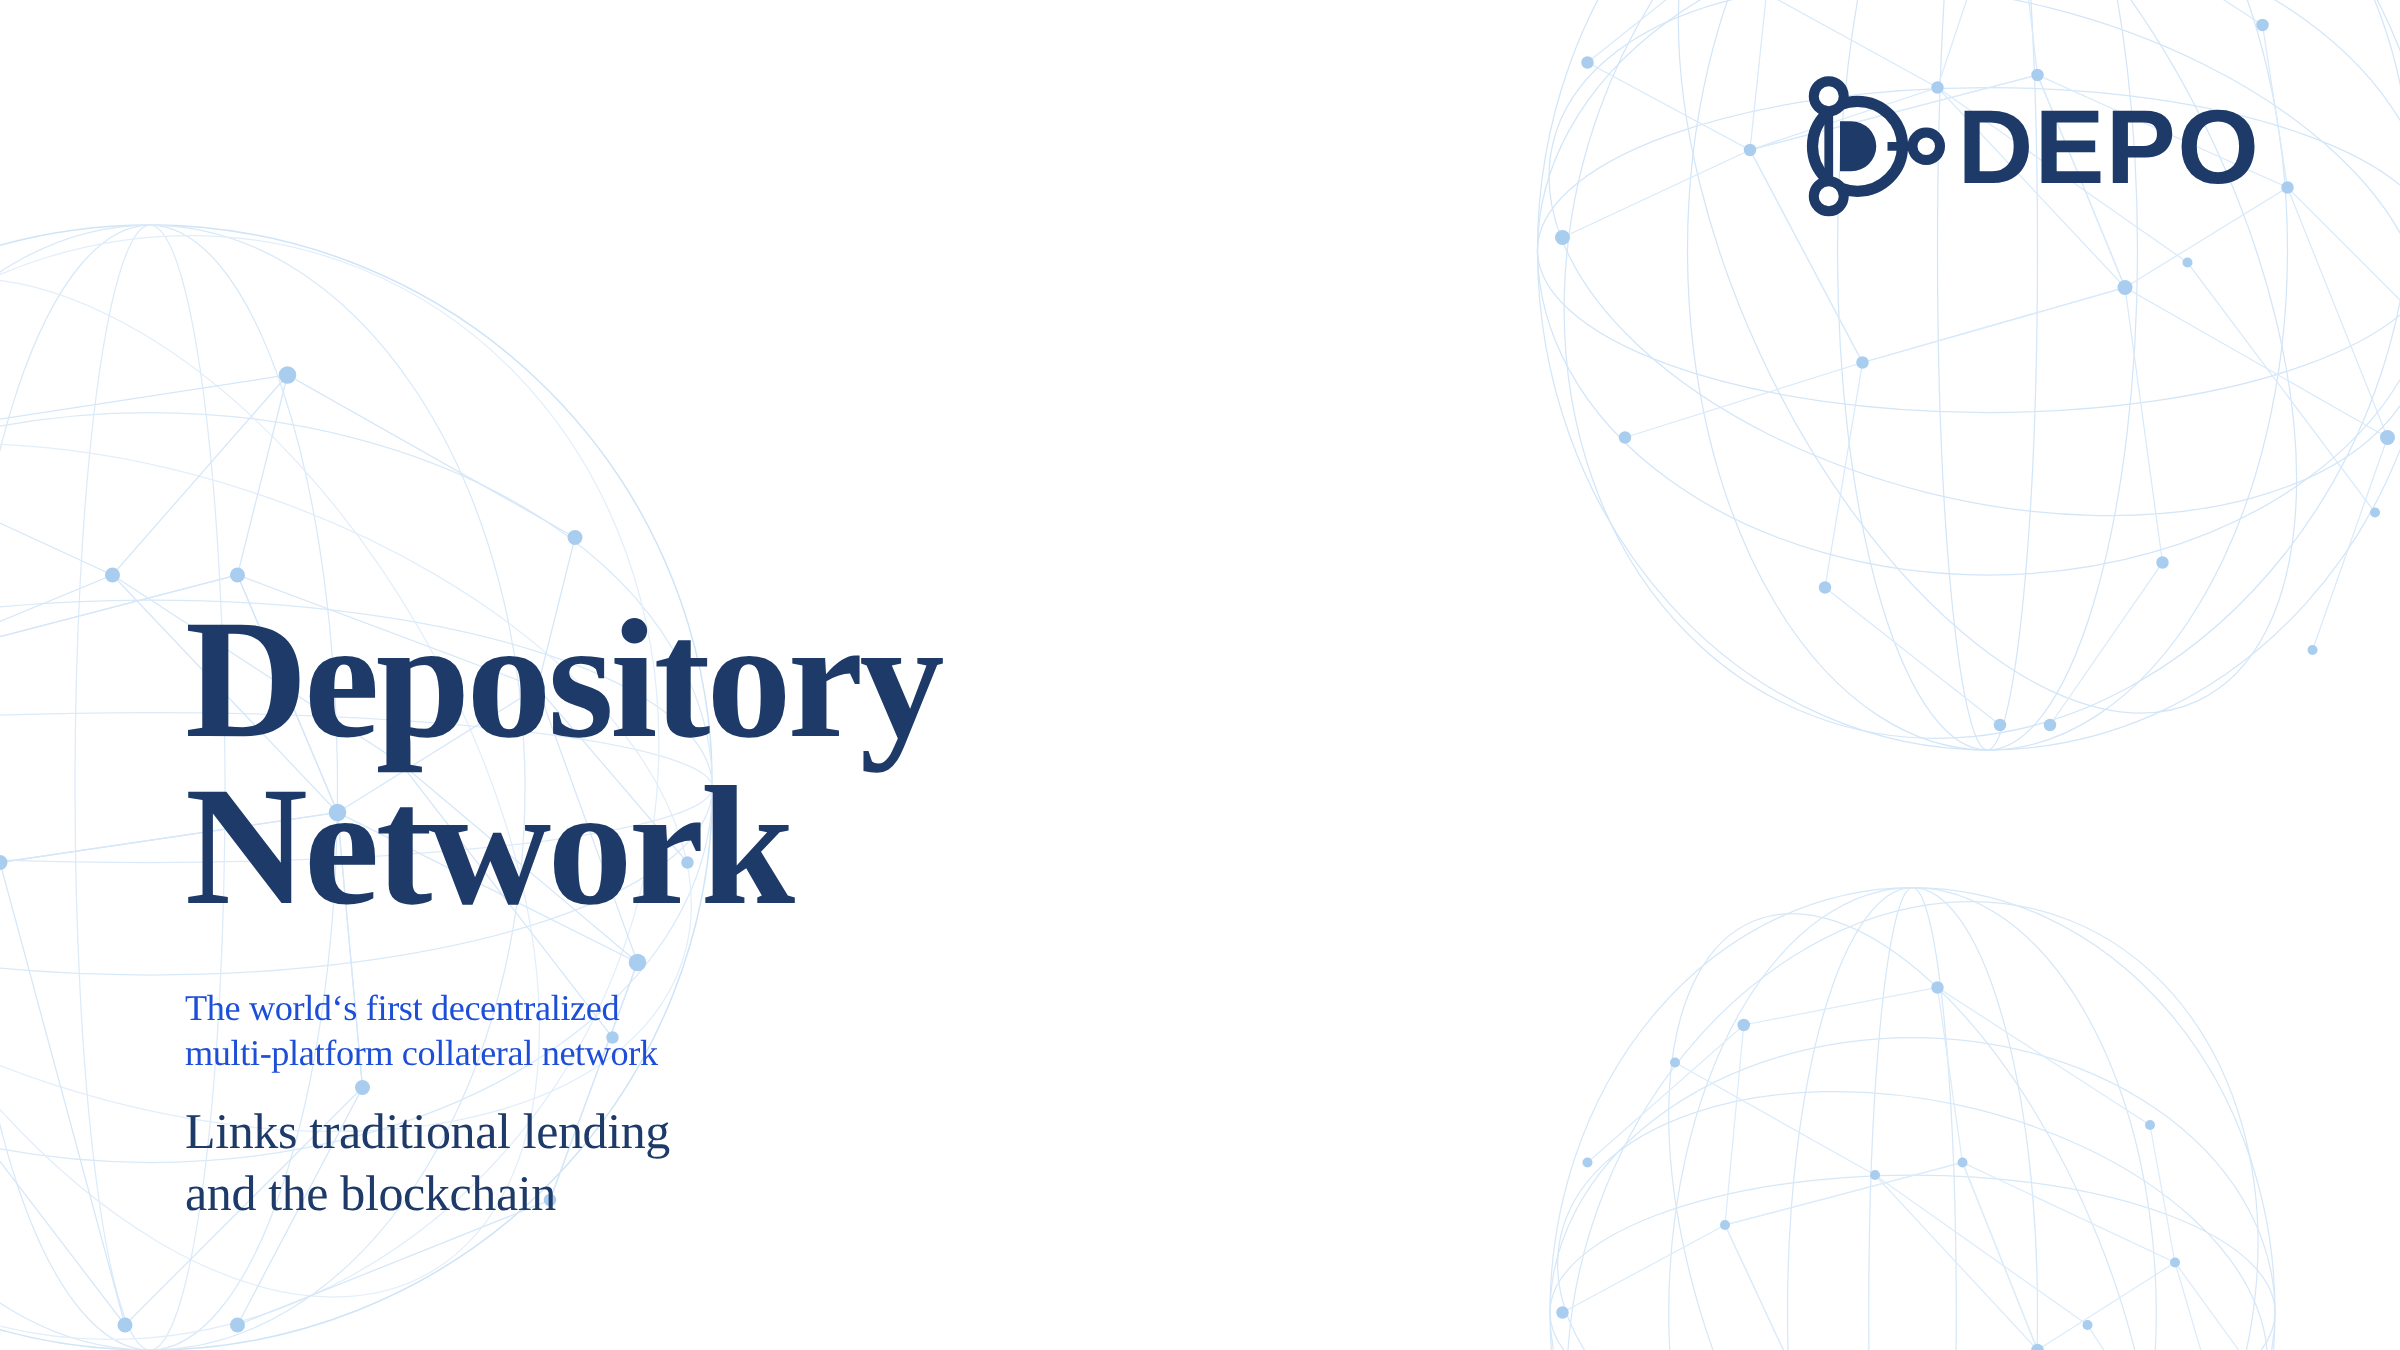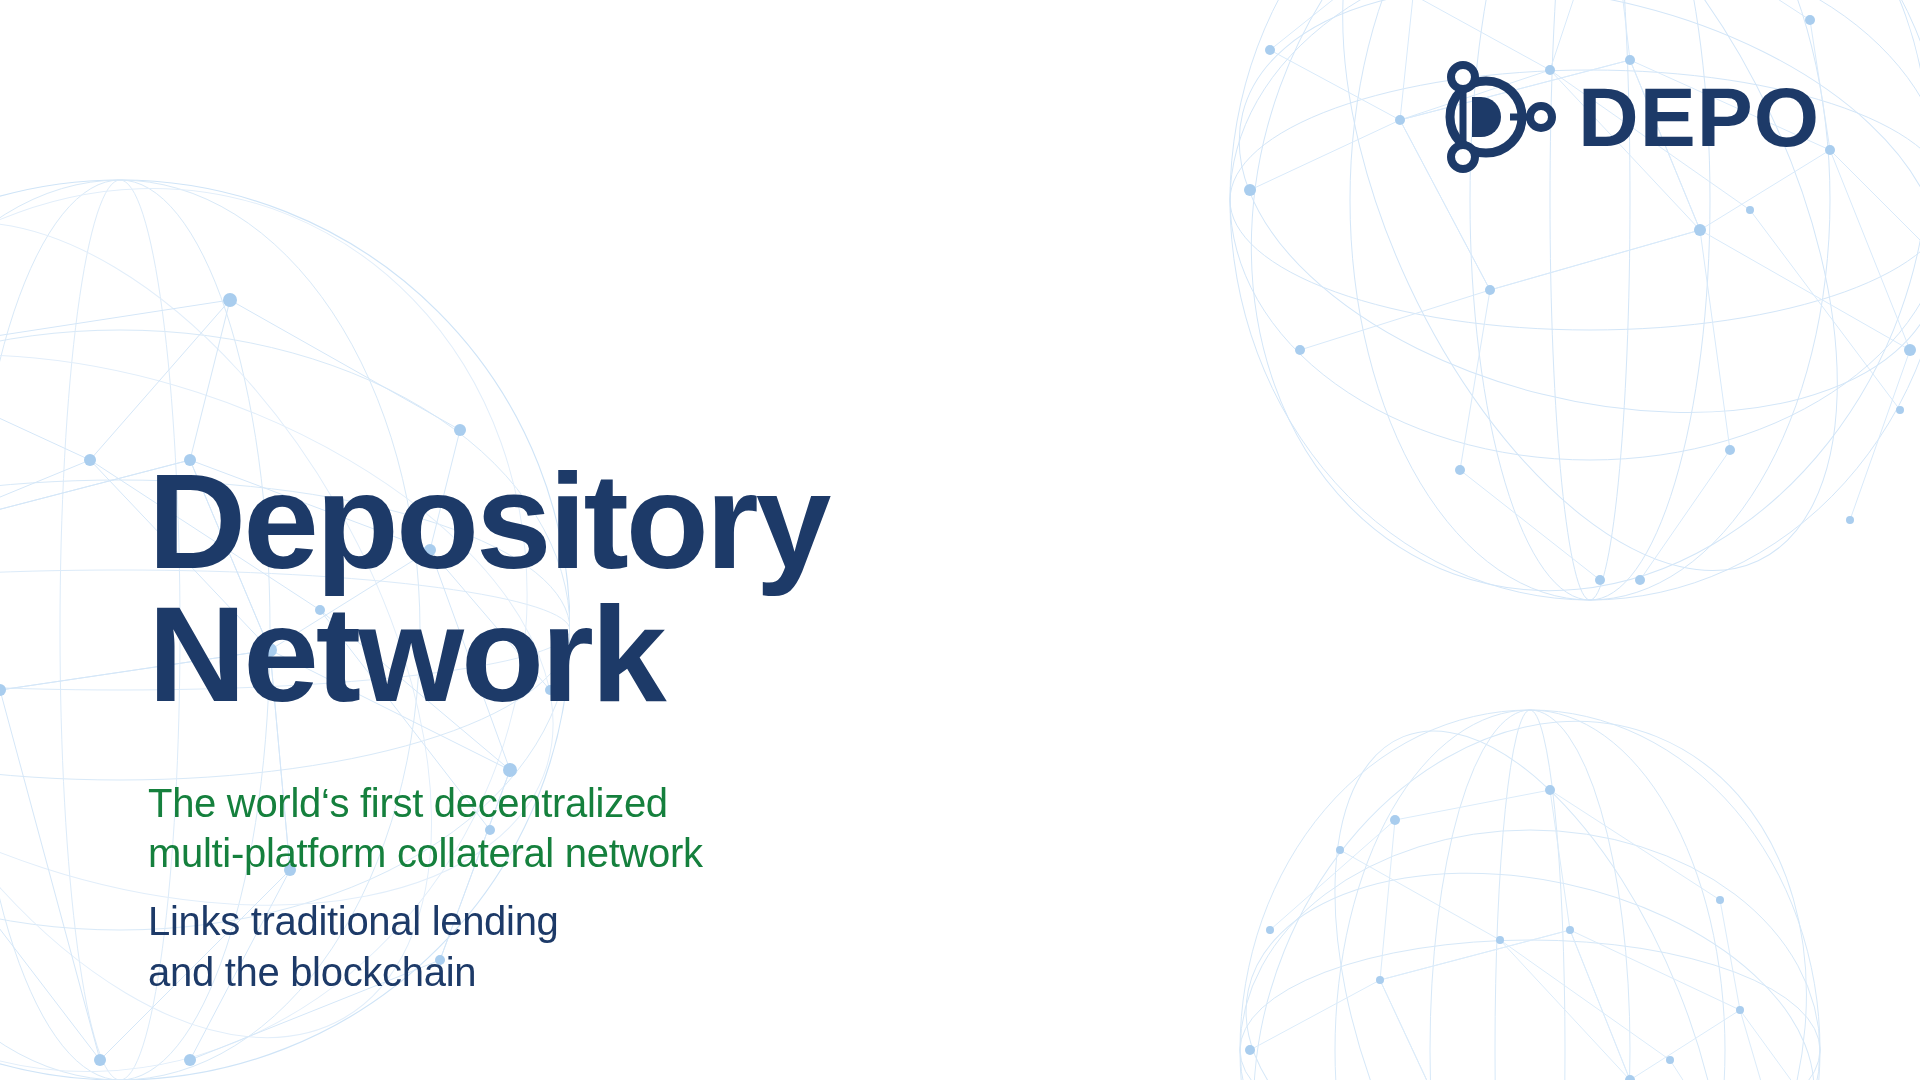--- a/index.html
+++ b/index.html
@@ -22,51 +22,52 @@
     pointer-events:none;
   }
   #globe-left   { left:-330px; top:130px;  width:900px;  height:1000px; }
   #globe-top-right { left:1210px; top:-210px; width:760px; height:820px; }
   #globe-bottom-right { left:1220px; top:700px; width:620px; height:700px; }
 
   
   #logo-lockup {
     position:absolute;
     left:1436px; top:58px;
-    display:flex; align-items:center; gap:22px;text-align:right;
+    display:flex; align-items:center; gap:10px;text-align:right;
   }
   #logo-mark { width:120px; height:118px; display:block; }
   #logo-wordmark {
     font-size:84px;
     font-weight:bold;
     letter-spacing:1px;
     color:#1d3a68;
     line-height:1;
     font-family:"Liberation Sans", sans-serif;
   }
 
   
   #hero {
     position:absolute;
-    left:148px; top:455px;
+    left:148px; top:478px;
     width:920px;
+    font-family:Liberation Serif, serif;
   }
   #hero-title {
     font-size:136px;
     font-weight:bold;
     line-height:0.98;
     letter-spacing:-3px;
     color:#1d3a68;
     white-space:pre-line;
   }
   #hero-sub-primary {
-    margin-top:56px;
-    font-size:40px;
+    margin-top:44px;
+    font-size:29px;
     line-height:1.26;
-    color:#15803d;
+    color:#1d4ed8;
     white-space:pre-line;
     letter-spacing:-0.3px;
   }
   #hero-sub-secondary {
     margin-top:18px;
     font-size:40px;
     line-height:1.26;
     color:#1d3a68;
     white-space:pre-line;
     letter-spacing:-0.3px;

